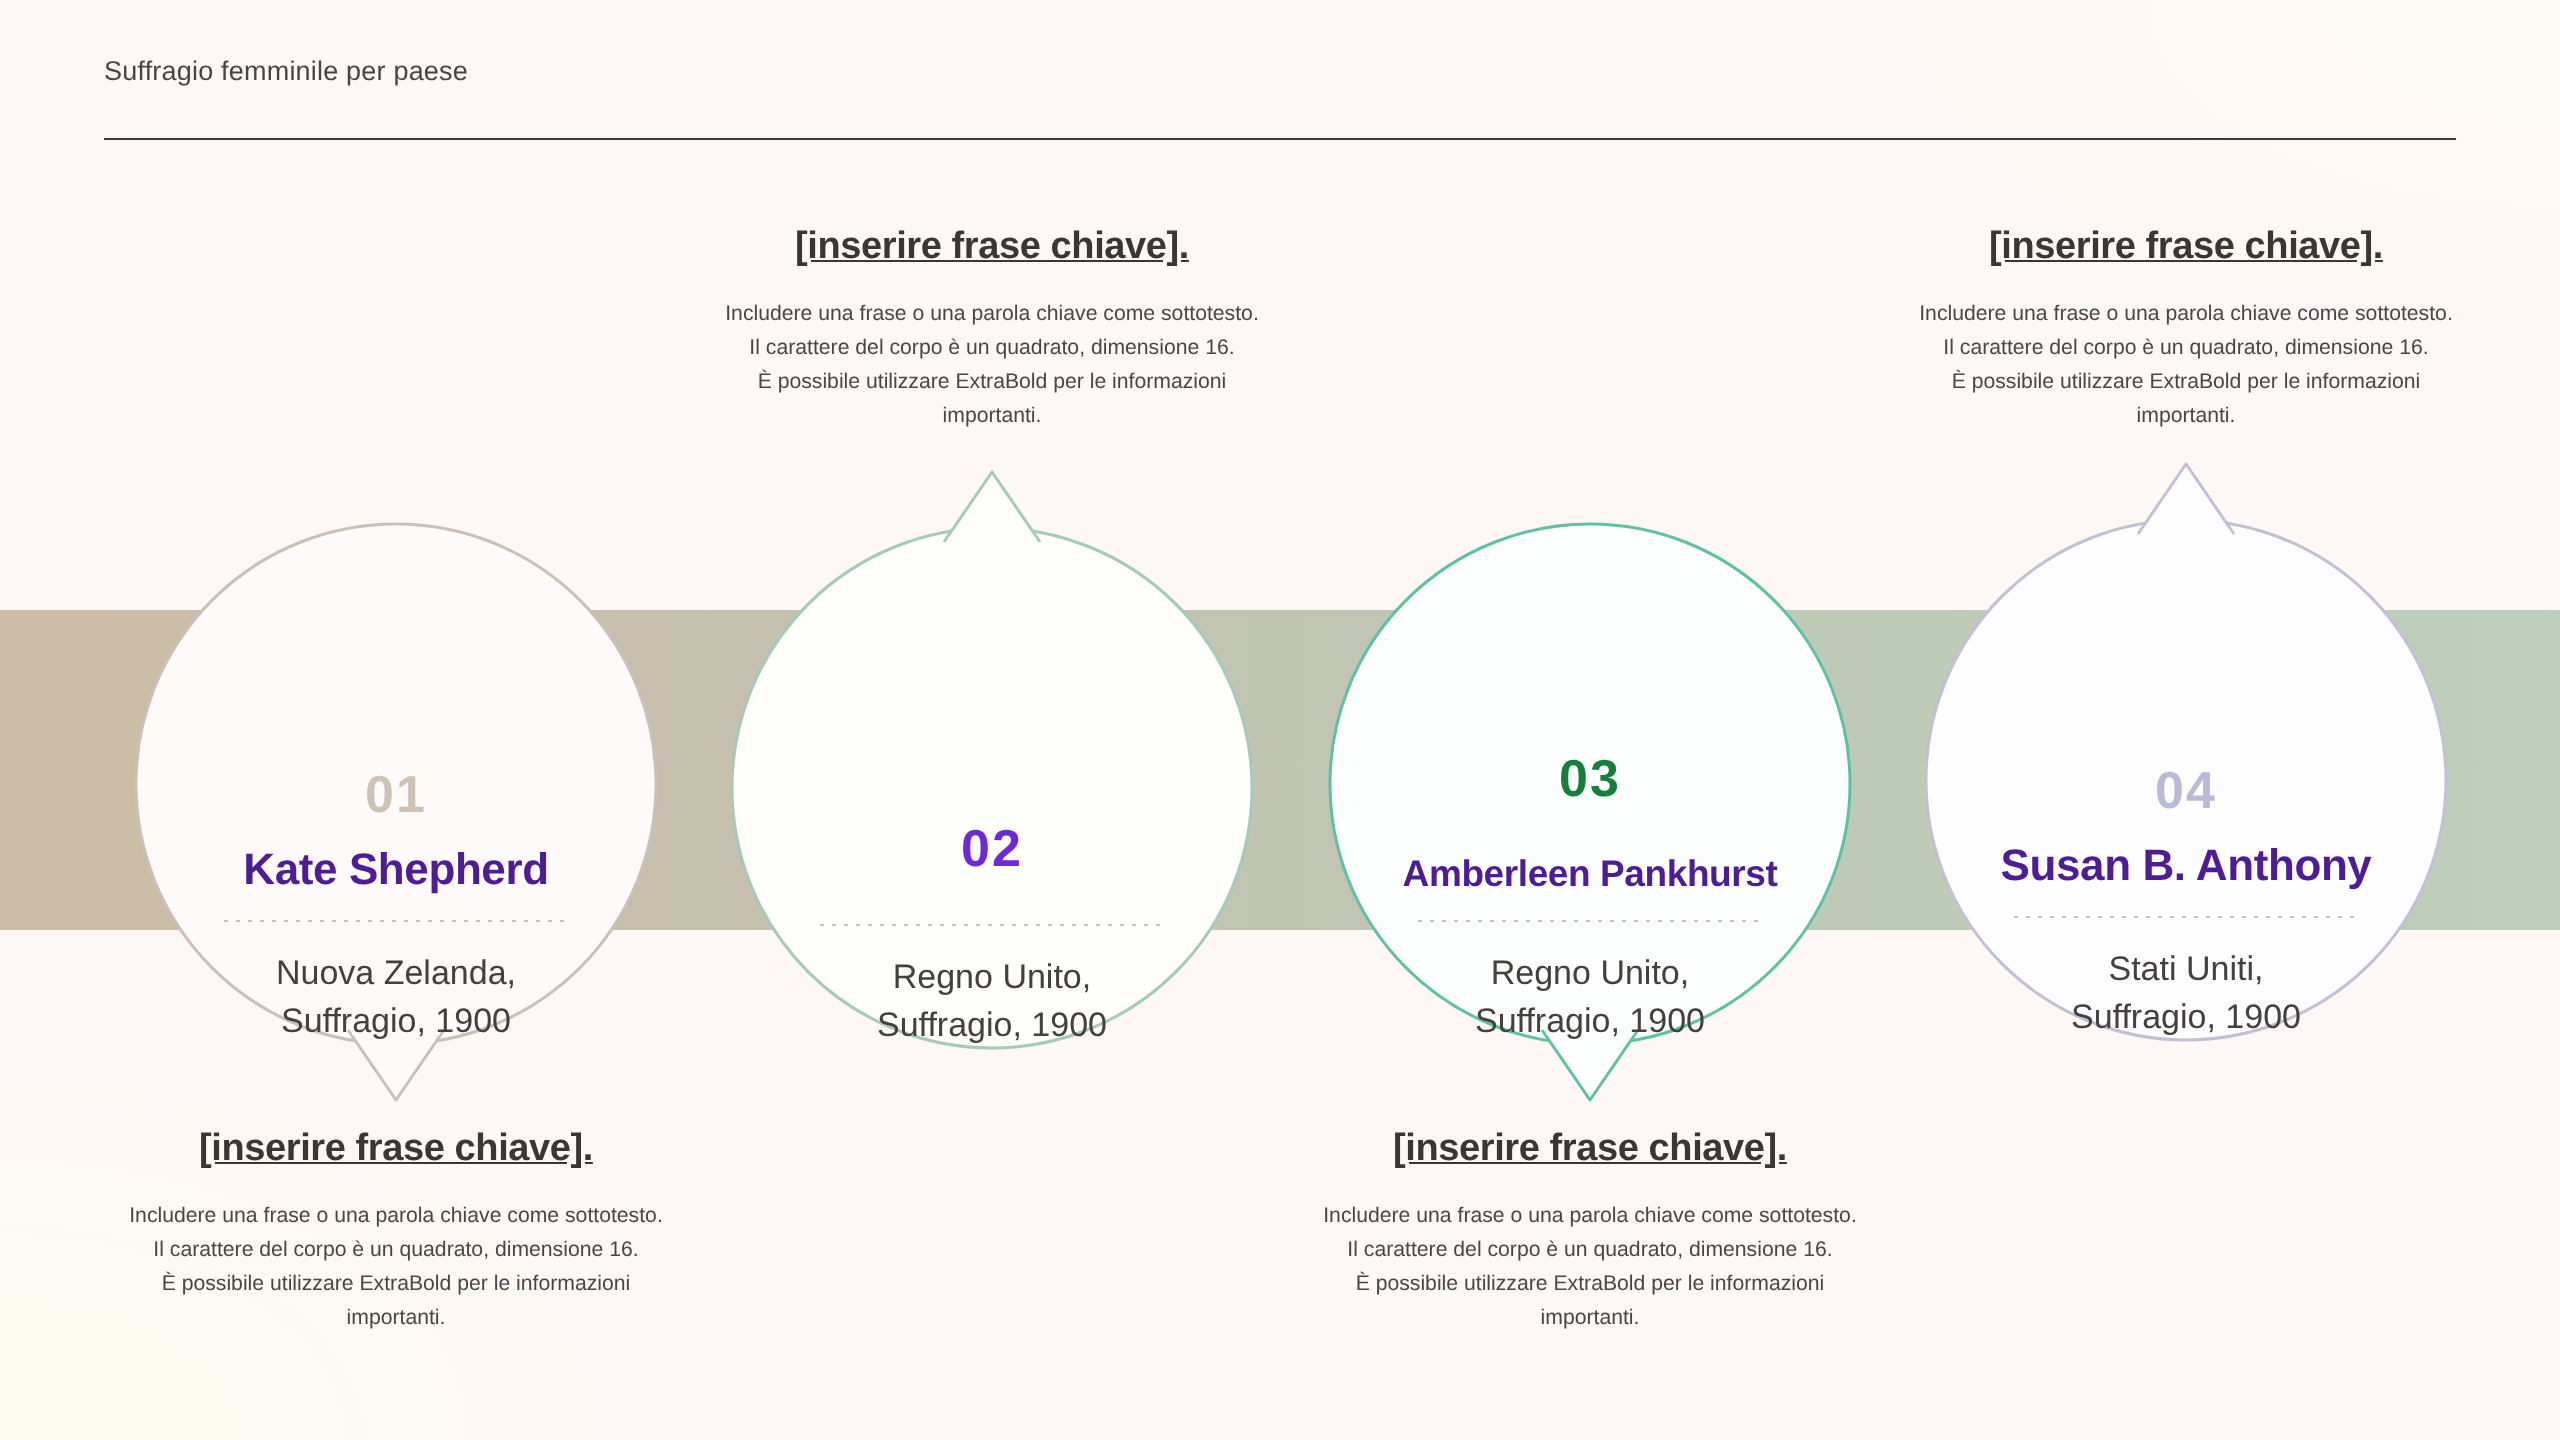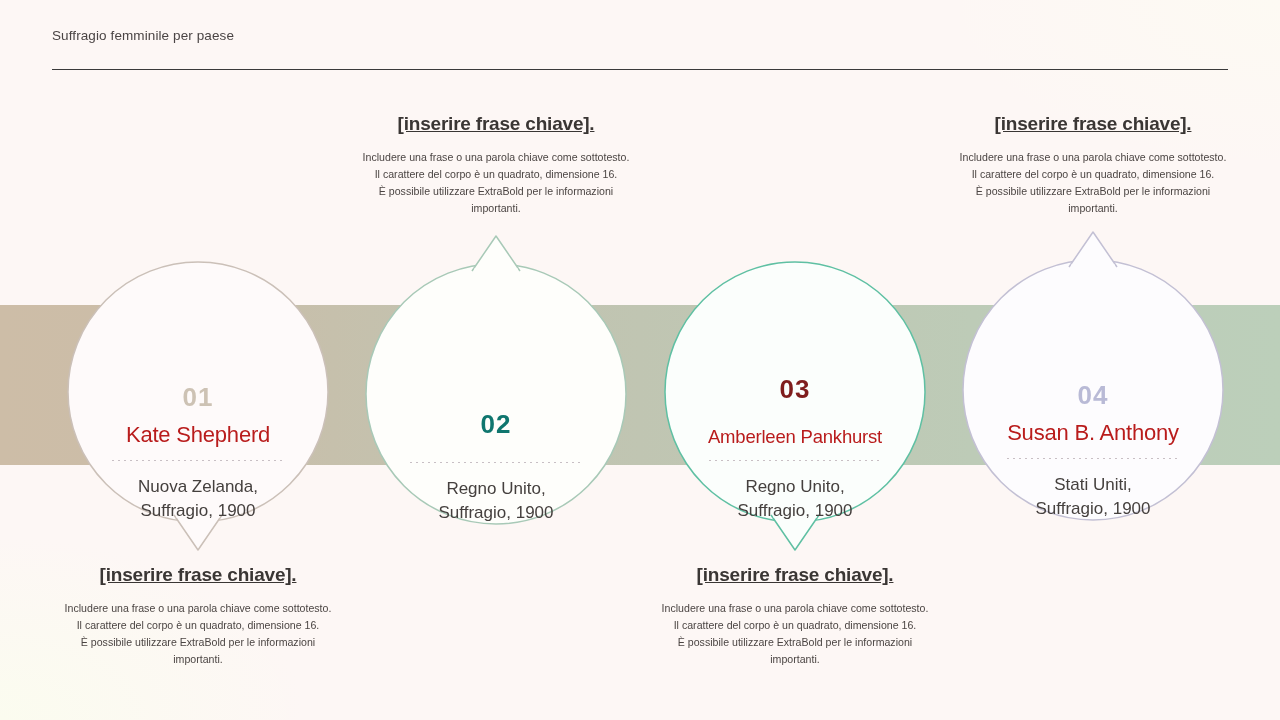--- a/index.html
+++ b/index.html
@@ -58,21 +58,21 @@
   .bubble-content {
     position:absolute; left:0; top:0; width:260px; height:260px;
     display:flex; flex-direction:column; align-items:center; justify-content:flex-end;
     text-align:center; padding:0 14px;
   }
   .node-number {
     font-size:26px; font-weight:700; letter-spacing:1px;
     line-height:1; margin-bottom:12px;
   }
   .node-name {
-    font-size:22px; font-weight:400; color:#b91c1c;
+    font-size:22px; font-weight:700; color:#4c1d95;
     line-height:1.15; letter-spacing:-.2px;
   }
   .node-name.small { font-size:18.5px;margin-top:12px; }
   .node-divider {
     width:172px; height:1px; margin:13px 0 14px;
     background-image: linear-gradient(to right, #c8bfc4 0 2px, transparent 2px 6px);
     background-size:6px 1px; background-repeat:repeat-x;
   }
   .node-desc {
     font-size:17px; color:#45403e; line-height:1.38; font-weight:400;
@@ -125,37 +125,37 @@
     </div>
   </div>
 
   <div class="node" style="left:366px; top:264px;">
     <svg class="bubble-svg" viewBox="0 0 284 320">
       <path d="M 142 30 m -130 130 a 130 130 0 1 0 260 0 a 130 130 0 1 0 -260 0" fill="#fefefb" stroke="#a8c9b7" stroke-width="1.5"></path>
       <path d="M 118 37 L 142 2 L 166 37" fill="#fefefb" stroke="#a8c9b7" stroke-width="1.5" stroke-linejoin="round"></path>
       <path d="M 120 36 L 164 36" stroke="#fefefb" stroke-width="3"></path>
     </svg>
     <div class="bubble-content">
-      <div class="node-number" style="color:#0f766e">02</div>
+      <div class="node-number" style="color:#6d28d9">02</div>
       <div class="node-divider"></div>
       <div class="node-desc">
         <span>Regno Unito,</span><br>
         <span>Suffragio, 1900</span>
       </div>
     </div>
   </div>
 
   <div class="node" style="left:665px; top:262px;">
     <svg class="bubble-svg" viewBox="0 0 284 320">
       <path d="M 142 30 m -130 130 a 130 130 0 1 0 260 0 a 130 130 0 1 0 -260 0" fill="#fbfefc" stroke="#5fc0a3" stroke-width="1.5"></path>
       <path d="M 118 283 L 142 318 L 166 283" fill="#fbfefc" stroke="#5fc0a3" stroke-width="1.5" stroke-linejoin="round"></path>
       <path d="M 120 284 L 164 284" stroke="#fbfefc" stroke-width="3"></path>
     </svg>
     <div class="bubble-content">
-      <div class="node-number" style="color:#7f1d1d">03</div>
+      <div class="node-number" style="color:#15803d">03</div>
       <div class="node-name small">Amberleen Pankhurst</div>
       <div class="node-divider"></div>
       <div class="node-desc">
         <span>Regno Unito,</span><br>
         <span>Suffragio, 1900</span>
       </div>
     </div>
   </div>
 
   <div class="node" style="left:963px; top:260px;">

